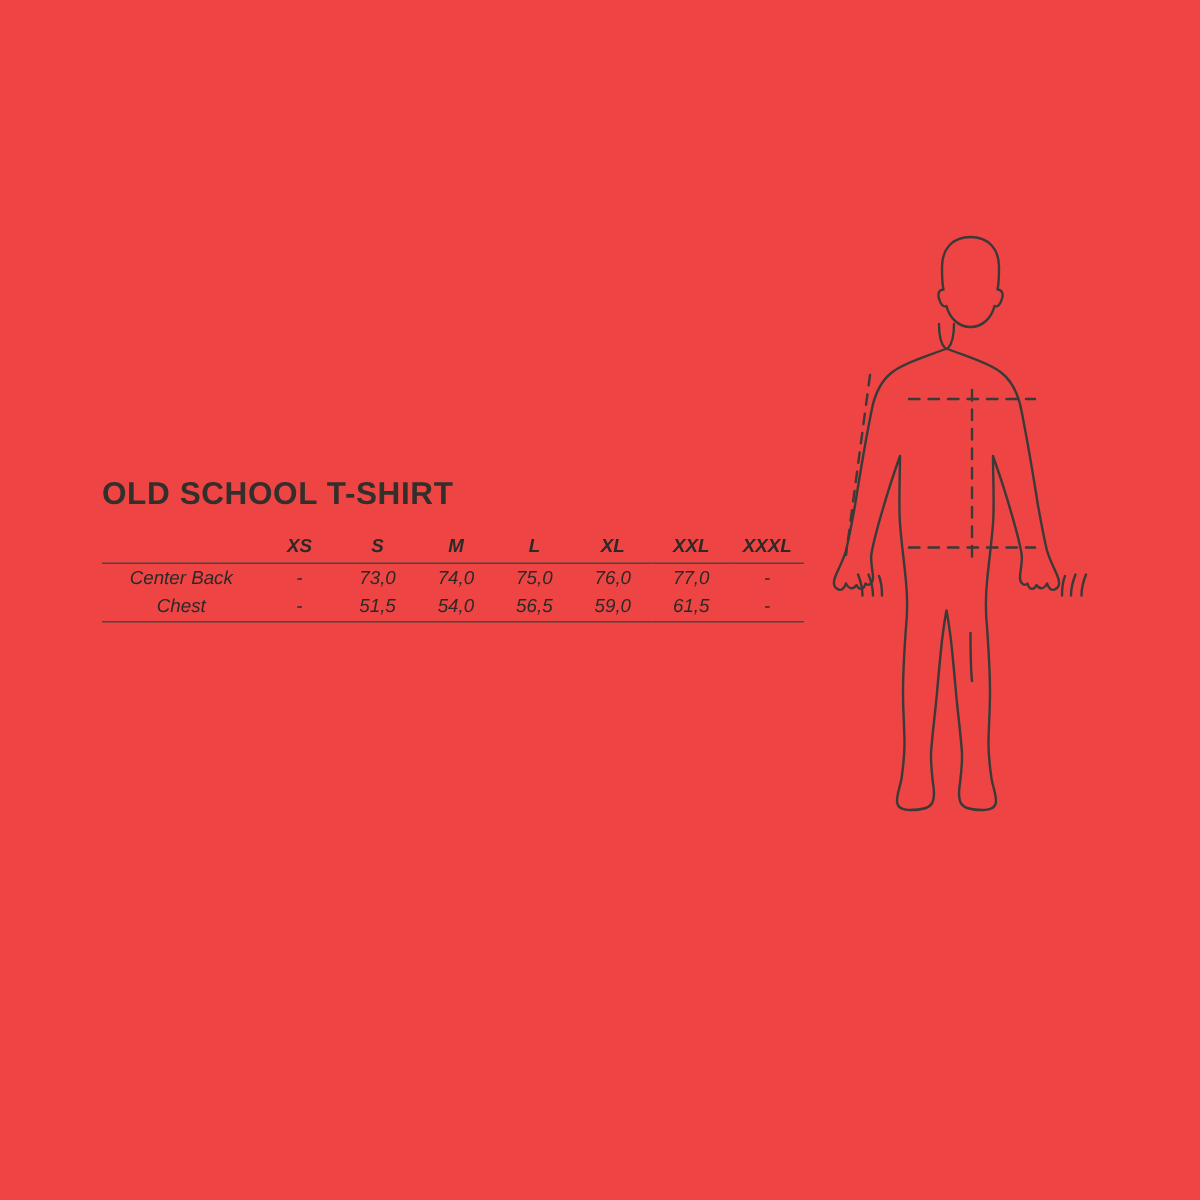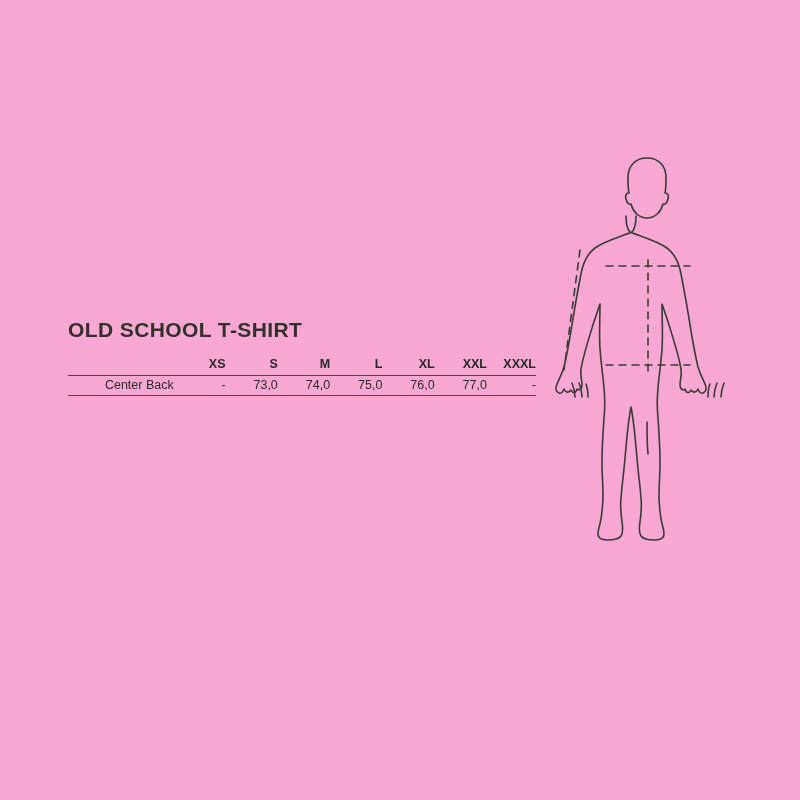--- a/index.html
+++ b/index.html
@@ -4,21 +4,21 @@
 <style>
   html, body {
     margin: 0;
     padding: 0;
     background: #ffffff;
   }
   #page {
     position: relative;
     width: 800px;
     height: 800px;
-    background: #f9a8d4;
+    background: #ef4444;
     overflow: hidden;
     font-family: "Liberation Sans", sans-serif;
     color: #2b2a28;
   }
 
   
   #chart-block {
     position: absolute;
     left: 68px;
     top: 318px;
@@ -34,25 +34,26 @@
   }
   table.size-table {
     border-collapse: collapse;
     width: 468px;
     font-size: 12.5px;
     color: #2b2a28;
   }
   table.size-table th,
   table.size-table td {
     padding: 0;
-    text-align: right;
+    text-align: center;
     font-weight: normal;
     vertical-align: bottom;
     line-height: 17px;
     white-space: nowrap;
+    font-style: italic;
   }
   table.size-table thead th {
     font-weight: bold;
     font-size: 12.5px;
     padding-bottom: 2px;
     border-bottom: 1px solid #4a4845;
   }
   table.size-table thead th.label-col {
     border-bottom: 1px solid #4a4845;
   }
@@ -101,20 +102,30 @@
       </thead>
       <tbody>
         <tr>
           <td class="label-col">Center Back</td>
           <td class="val-col">-</td>
           <td class="val-col">73,0</td>
           <td class="val-col">74,0</td>
           <td class="val-col">75,0</td>
           <td class="val-col">76,0</td>
           <td class="val-col">77,0</td>
+          <td class="val-col-last">-</td>
+        </tr>
+        <tr>
+          <td class="label-col">Chest</td>
+          <td class="val-col">-</td>
+          <td class="val-col">51,5</td>
+          <td class="val-col">54,0</td>
+          <td class="val-col">56,5</td>
+          <td class="val-col">59,0</td>
+          <td class="val-col">61,5</td>
           <td class="val-col-last">-</td>
         </tr>
       </tbody>
     </table>
   </div>
 
   <div id="figure">
     <svg width="240" height="500" viewBox="0 0 240 500" fill="none" stroke="#3a3a38" stroke-width="1.6" stroke-linecap="round" stroke-linejoin="round">
 
       <path d="M119 8

